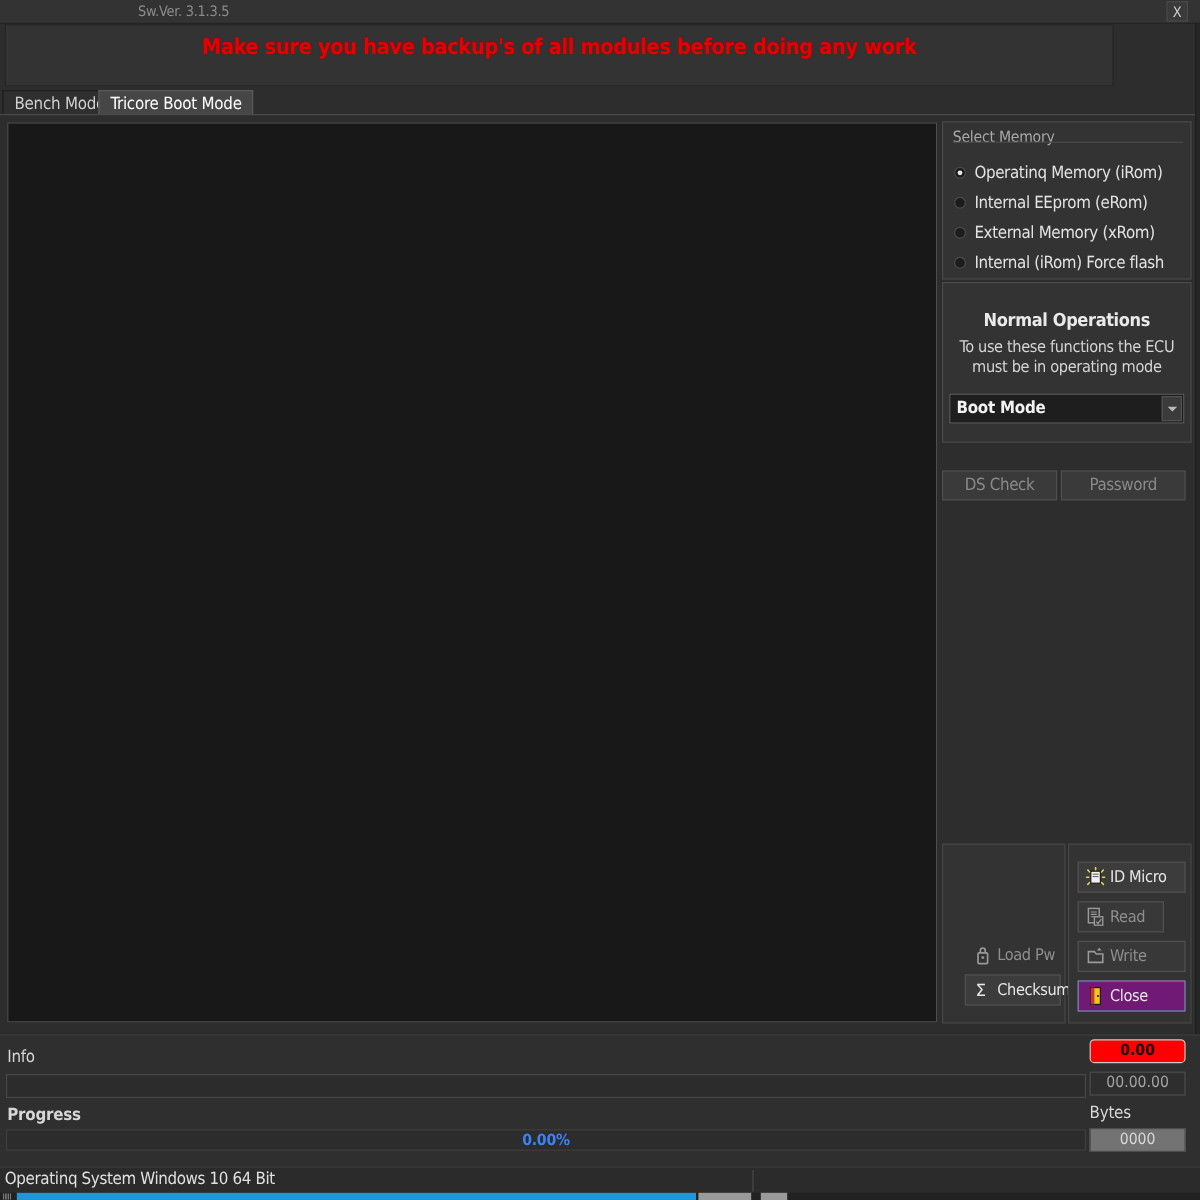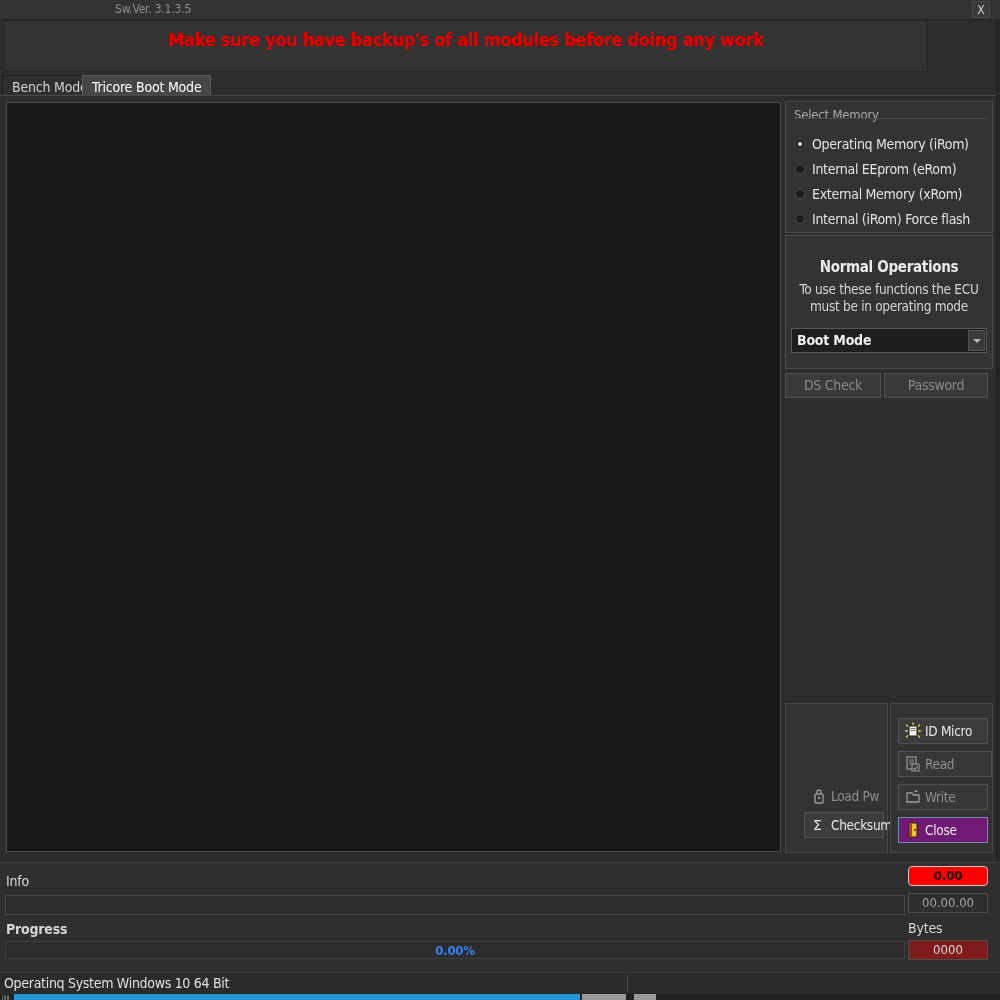--- a/index.html
+++ b/index.html
@@ -231,21 +231,21 @@
     position: absolute;
     background: #3a3a3a;
     border: 1px solid #4f4f4f;
     box-sizing: border-box;
     font-size: 14px;
     color: #e6e6e6;
     text-align: center;
     letter-spacing: -0.3px;
     white-space: nowrap;
   }
-  .btn.disabled { color: #8a8a8a; }
+  .btn.disabled { color: #8a8a8a; margin-top: 19px; }
 
   .btn-dscheck  { left: 785px;  top: 373px; width: 96px;  height: 25px; line-height: 23px; }
   .btn-password { left: 884px;  top: 373px; width: 104px;  height: 25px; line-height: 23px; }
 
   
   .panel-left-actions {
     position: absolute;
     left: 785px; top: 703px;
     width: 103px; height: 150px;
     background: #333333;
@@ -274,21 +274,21 @@
     white-space: nowrap;
   }
   .abtn.dim { color: #8e8e8e; }
   .abtn.highlight { border: 1px solid #6f8fa8; }
   .abtn .lbl { position: absolute; left: 26px; top: 0; }
   .abtn .ico { position: absolute; left: 5px; top: 3px; width: 18px; height: 18px; }
 
   .b-loadpw   { left: 18px; top: 79px;  width: 80px; background: transparent; border-color: transparent; }
   .b-checksum { left: 18px; top: 108px; width: 80px; }
   .b-idmicro  { left: 7px;  top: 14px;  width: 90px; }
-  .b-read     { left: 7px;  top: 47px;  width: 94px; background: #383838; padding-left: 40px; }
+  .b-read     { left: 7px;  top: 47px;  width: 72px; background: #383838; padding-left: 40px; }
   .b-write    { left: 7px;  top: 80px;  width: 90px; background: #383838; }
   .b-close    { left: 7px;  top: 113px; width: 90px; background: #701a75; }
 
   
   .footer {
     position: absolute;
     left: 0; top: 862px;
     width: 1000px; height: 110px;
     background: #2f2f2f;
     border-top: 1px solid #3c3c3c;
@@ -365,21 +365,21 @@
     position: absolute;
     left: 908px; top: 920px;
     font-size: 14px;
     color: #d6d6d6;
     letter-spacing: -0.2px;
   }
   .bytes-field {
     position: absolute;
     left: 908px; top: 940px;
     width: 80px; height: 20px;
-    background: #7f1d1d;
+    background: #737373;
     border: 1px solid #4d4d4d;
     box-sizing: border-box;
     text-align: center;
     font-size: 13px;
     color: #d6d6d6;
     line-height: 18px;
   }
 
   
   .statusbar {

